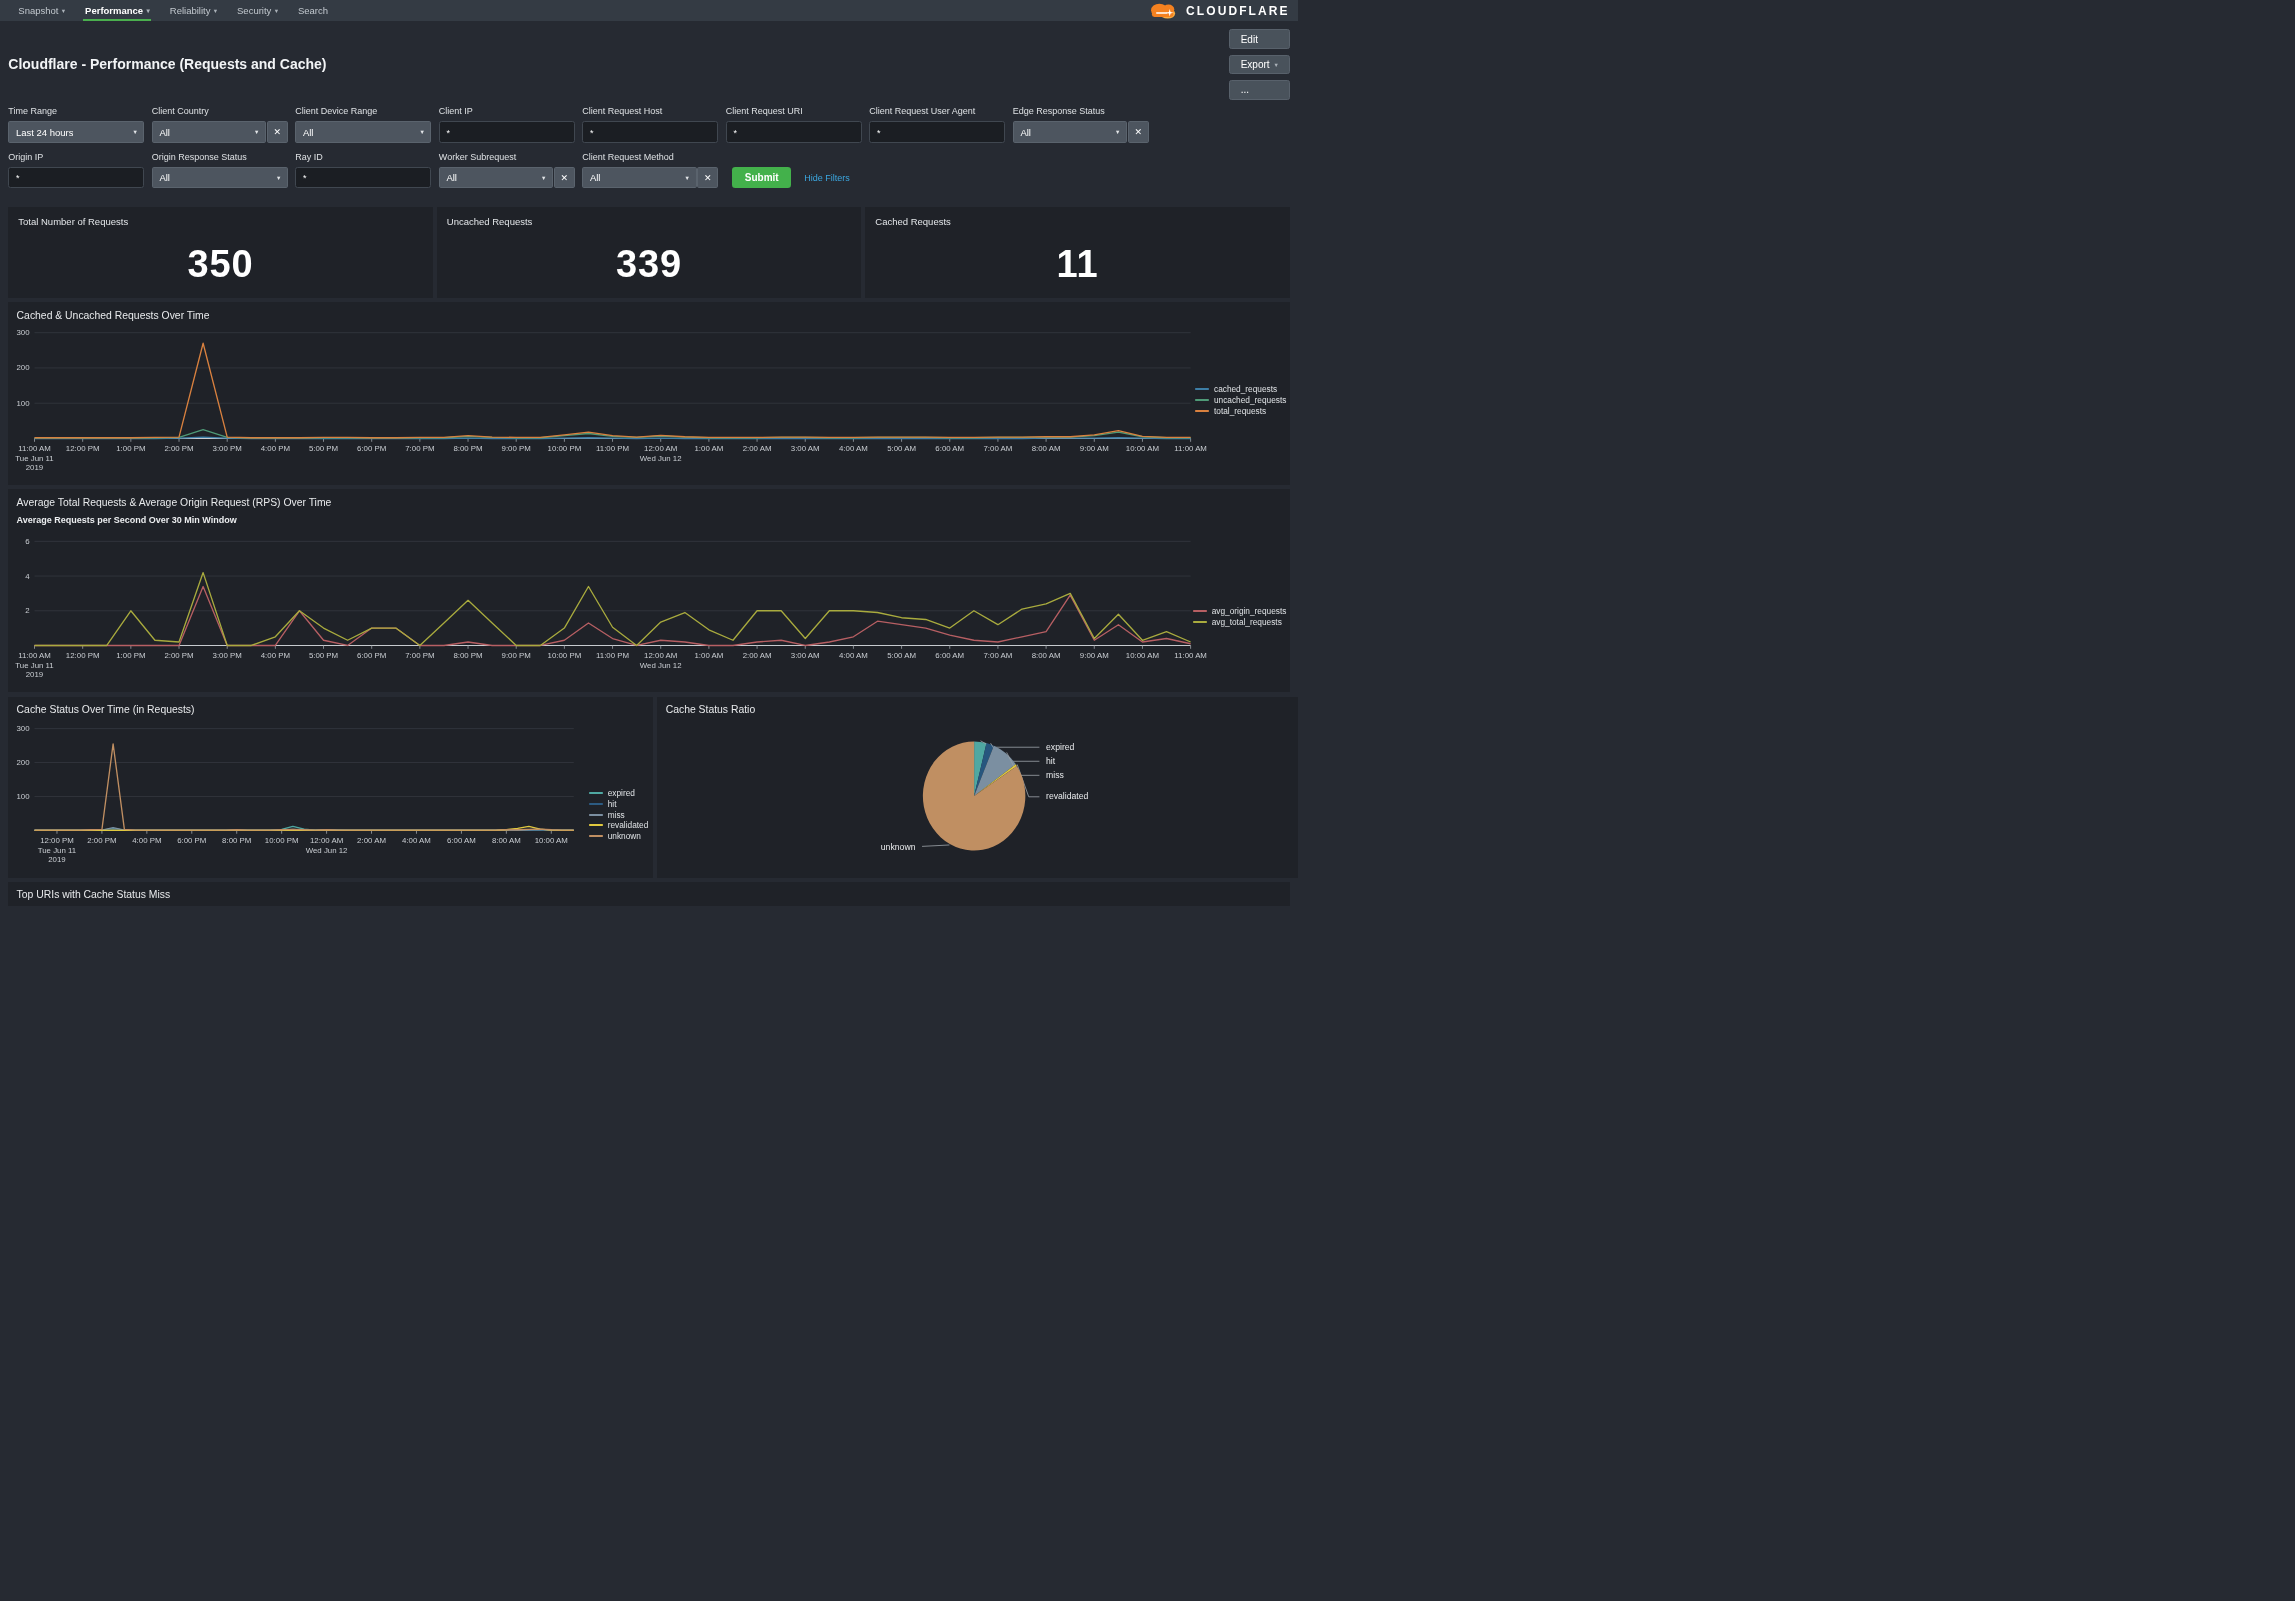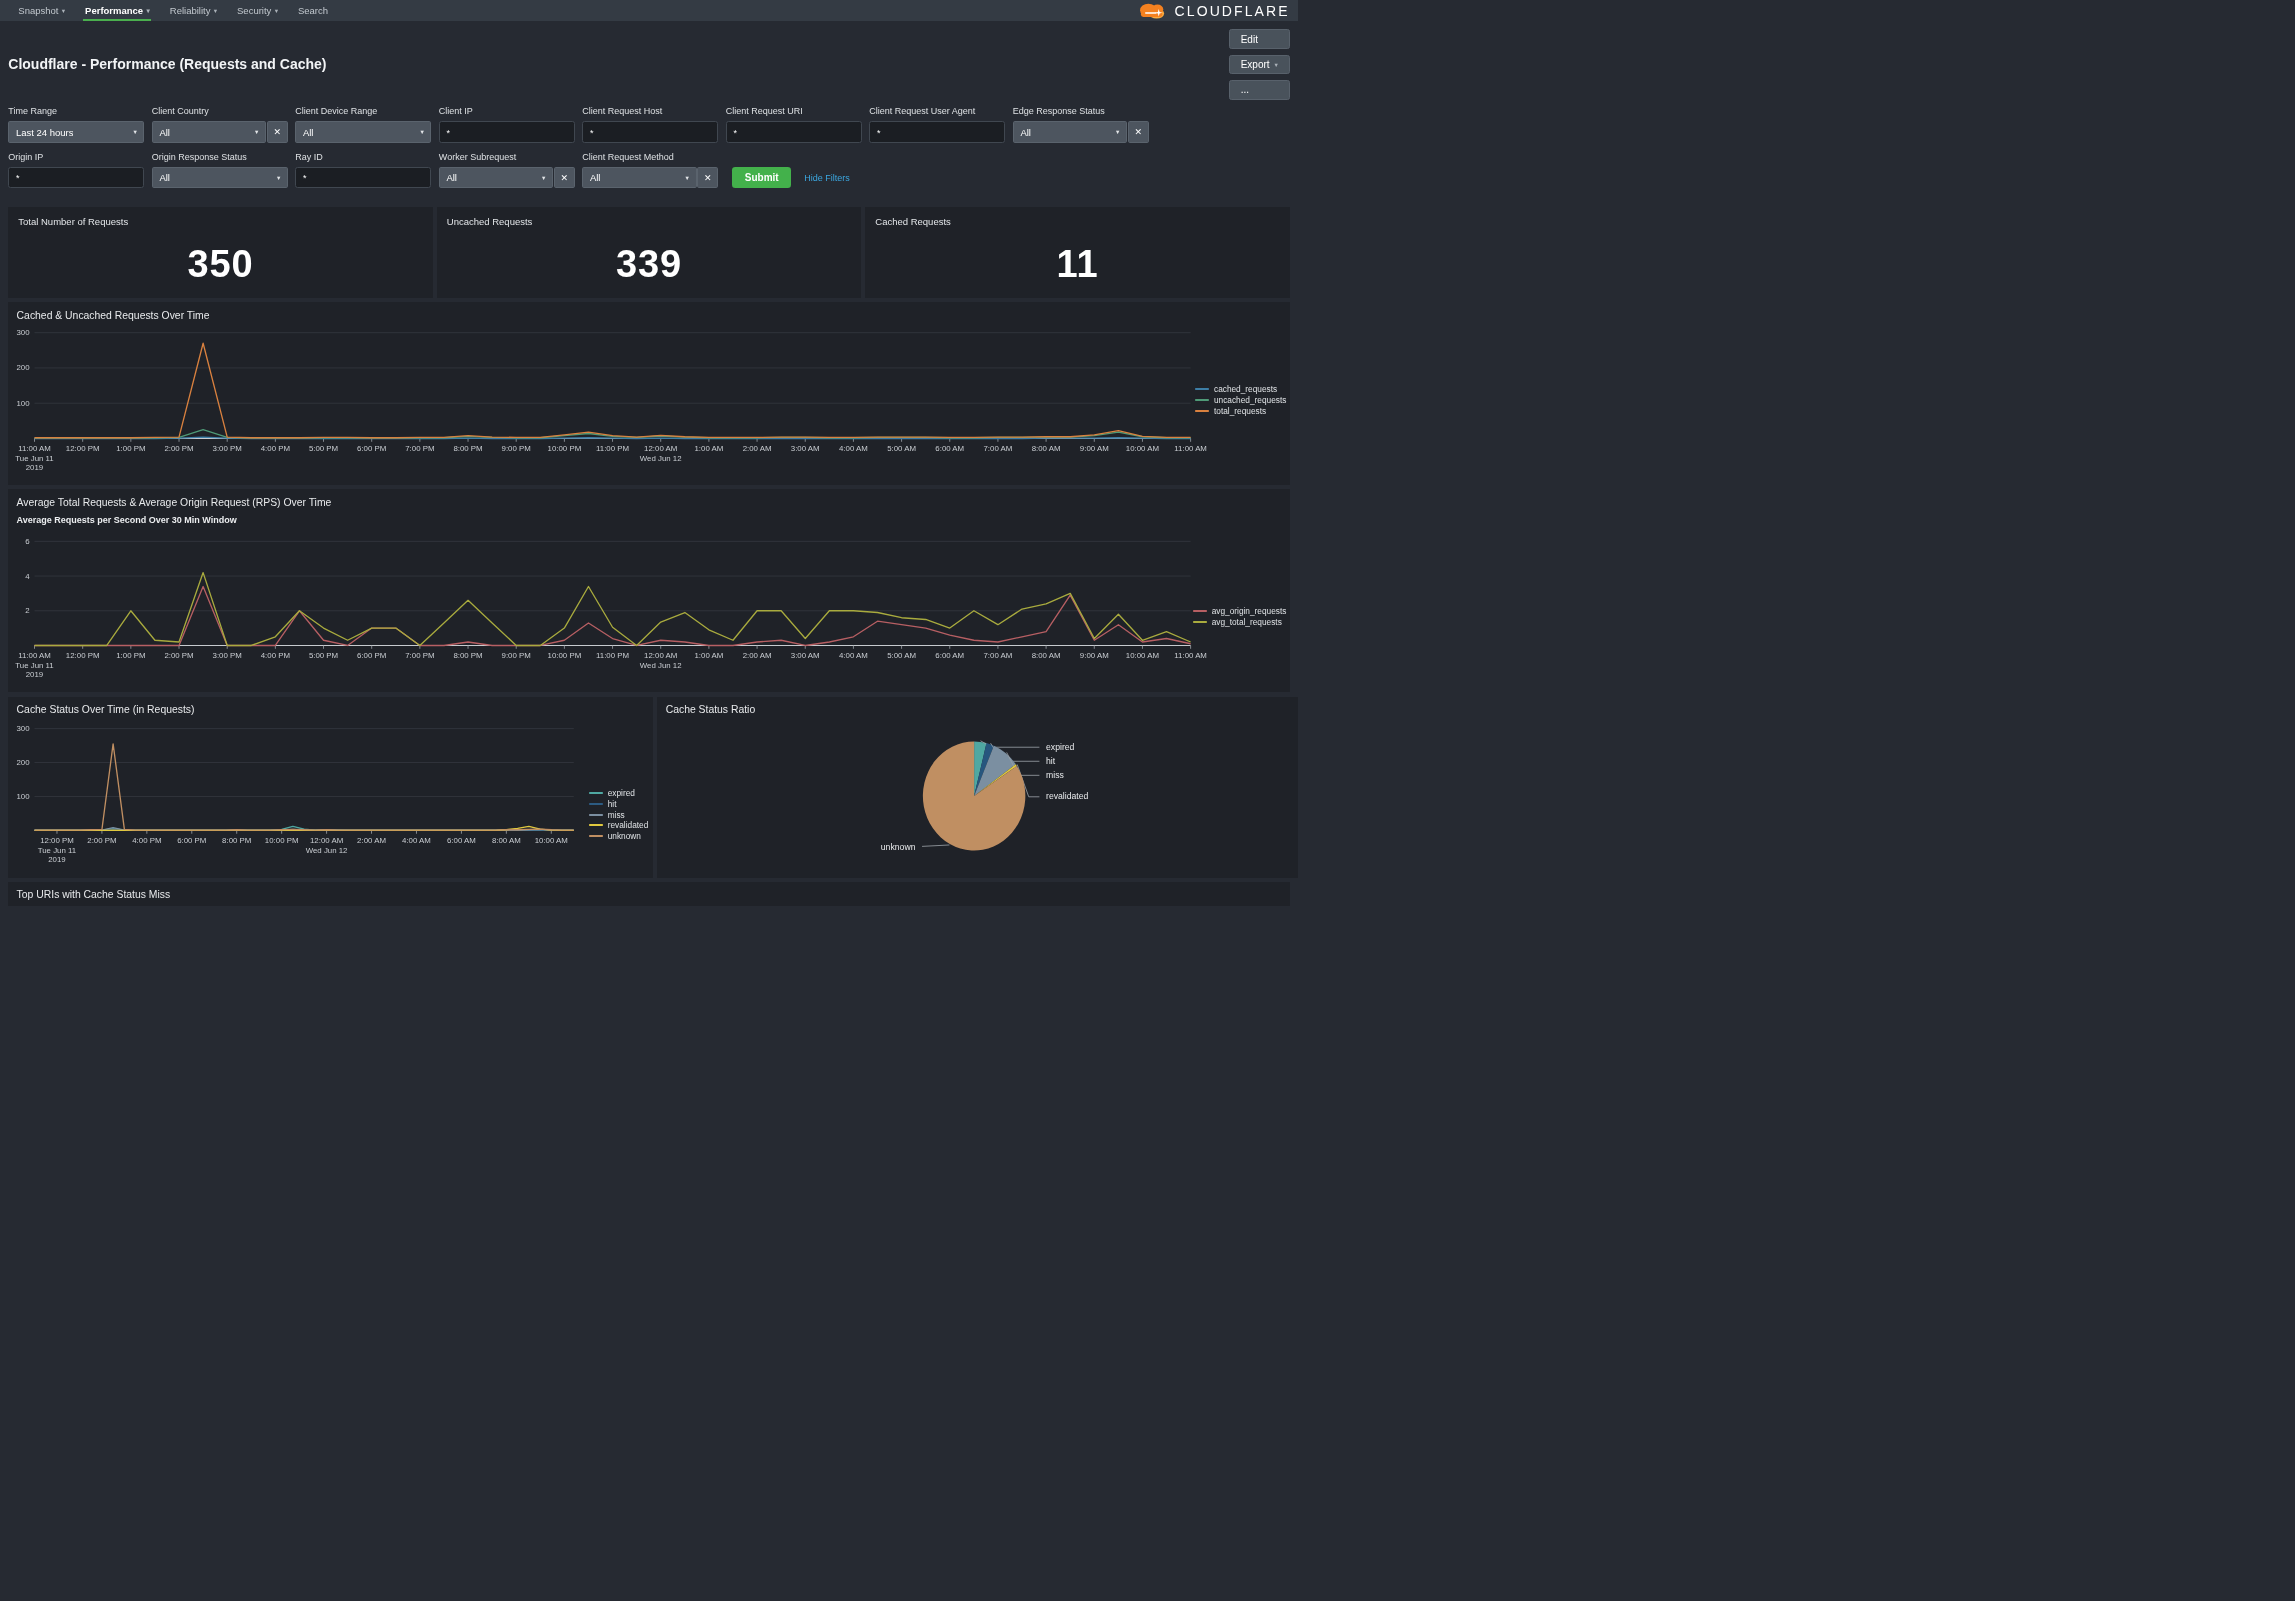--- a/index.html
+++ b/index.html
@@ -9,21 +9,21 @@
     font-family:"Liberation Sans", sans-serif; color:#e7e9eb;
     -webkit-font-smoothing:antialiased;
   }
   
   .topnav { height:21px; background:#343b44; display:flex; align-items:stretch; padding-left:8.3px; position:relative; }
   .nav-item { display:flex; align-items:center; gap:3.3px; padding:0 10px; font-size:9.5px; color:#c2c8ce; cursor:pointer; position:relative; }
   .nav-item.active { color:#ffffff; font-weight:bold; }
   .nav-item.active::after { content:""; position:absolute; left:8.3px; right:8.3px; bottom:0; height:2.5px; background:#4aaf4e; }
   .nav-caret { font-size:6.6px; color:#aab1b8; margin-top:0.8px; }
   .brand { position:absolute; right:8.3px; top:0; height:21px; display:flex; align-items:center; gap:5px; }
-  .brand-text { color:#fff; font-weight:normal; letter-spacing:2.1px; font-size:14px; }
+  .brand-text { color:#fff; font-weight:bold; letter-spacing:2.1px; font-size:12px; }
   
   .page-header { display:flex; align-items:center; justify-content:space-between; padding:8.3px 8.3px 1.7px 8.3px; }
   .page-title { font-size:14px; font-weight:bold; color:#f2f4f6; }
   .header-buttons { display:flex; gap:5.8px;flex-direction:column; }
   .hbtn { background:#49525b; border:0.8px solid #58616b; color:#fff; font-size:10px; padding:3.3px 10.8px; border-radius:2.5px; cursor:pointer; font-family:inherit; display:flex; align-items:center; gap:5px; }
   
   .filters { padding:5px 8.3px 3.3px 8.3px; }
   .filter-row { display:flex; gap:7.5px; margin-bottom:9px; align-items:flex-end; }
   .filter-cell { width:136px; }
   .filter-label { font-size:9px; color:#dde0e3; margin-bottom:5px; }

